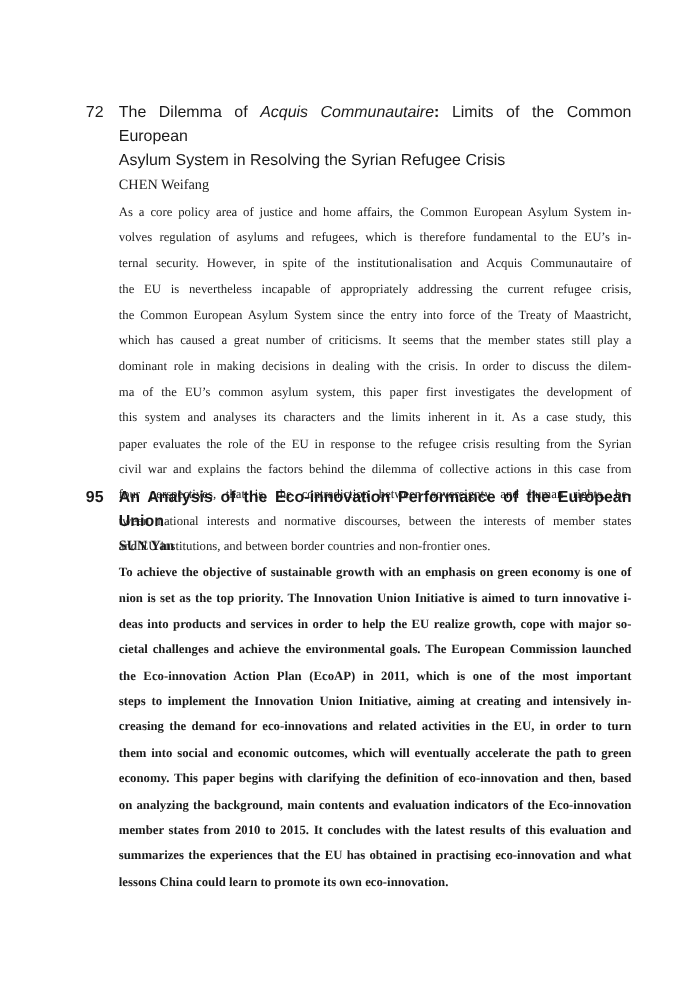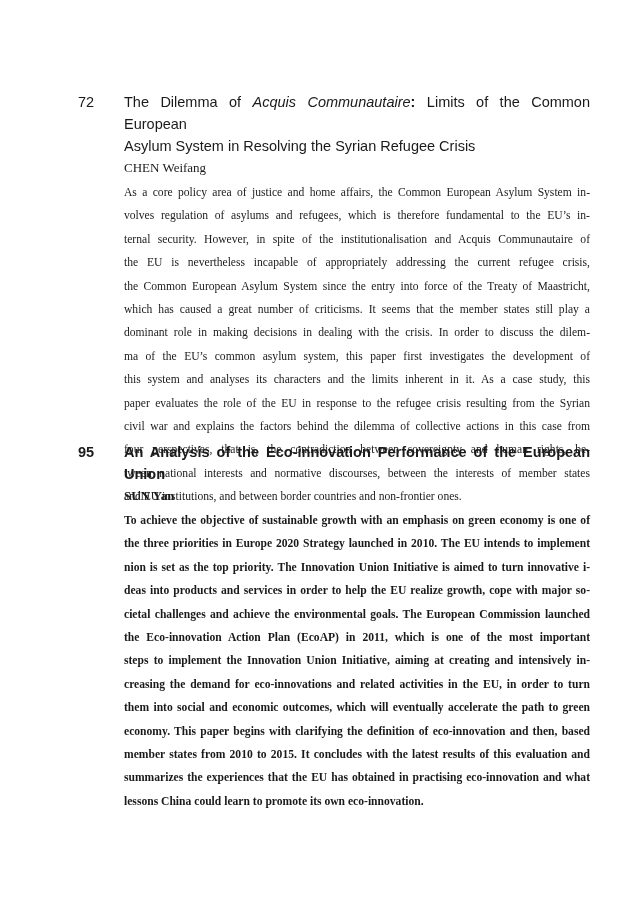--- a/index.html
+++ b/index.html
@@ -1,19 +1,19 @@
 <!DOCTYPE html>
 <html><head>
 <meta charset="utf-8">
 <style>
   html, body { margin: 0; padding: 0; background: #ffffff; }
   body { width: 632px; height: 902px; position: relative; overflow: hidden; color: #1a1a1a; }
   .entry { position: absolute; left: 78px; width: 496px; }
   .num { position: absolute; left: 0; top: 0; font-family: "Liberation Sans", sans-serif; font-size: 14.5px; line-height: 22px; }
-  .content { margin-left: 46px; width: 466px; }
+  .content { margin-left: 30px; width: 466px; }
   .title { font-family: "Liberation Sans", sans-serif; font-size: 14.5px; line-height: 22px; margin: 0; text-align: justify; }
   .title .sep { font-weight: bold; }
   .author { font-family: "Liberation Serif", serif; font-size: 13px; line-height: 22px; margin: 0 0 2px 0; }
   .abstract { font-family: "Liberation Serif", serif; font-size: 11.6px; line-height: 23.4px; margin: 0; text-align: justify; }
   .abstract span { display: block; text-align: justify; text-align-last: justify; white-space: nowrap; }
   .abstract span.last { text-align-last: left; }
 </style>
 </head>
 <body>
 
@@ -42,27 +42,27 @@
   </div>
 </div>
 
 <div class="entry" style="top:441px;font-weight:bold;">
   <div class="num">95</div>
   <div class="content">
     <p class="title">An Analysis of the Eco-innovation Performance of the European Union</p>
     <p class="author">SUN Yan</p>
     <div class="abstract">
       <span>To achieve the objective of sustainable growth with an emphasis on green economy is one of</span>
-      <span>the three priorities in Europe 2020 Strategy launched in 2010. The EU intends to implement</span>
       <span>nion is set as the top priority. The Innovation Union Initiative is aimed to turn innovative i-</span>
       <span>deas into products and services in order to help the EU realize growth, cope with major so-</span>
       <span>cietal challenges and achieve the environmental goals. The European Commission launched</span>
       <span>the Eco-innovation Action Plan (EcoAP) in 2011, which is one of the most important</span>
       <span>steps to implement the Innovation Union Initiative, aiming at creating and intensively in-</span>
       <span>creasing the demand for eco-innovations and related activities in the EU, in order to turn</span>
       <span>them into social and economic outcomes, which will eventually accelerate the path to green</span>
       <span>economy. This paper begins with clarifying the definition of eco-innovation and then, based</span>
+      <span>on analyzing the background, main contents and evaluation indicators of the Eco-innovation</span>
       <span>member states from 2010 to 2015. It concludes with the latest results of this evaluation and</span>
       <span>summarizes the experiences that the EU has obtained in practising eco-innovation and what</span>
       <span class="last">lessons China could learn to promote its own eco-innovation.</span>
     </div>
   </div>
 </div>
 
 </body></html>

